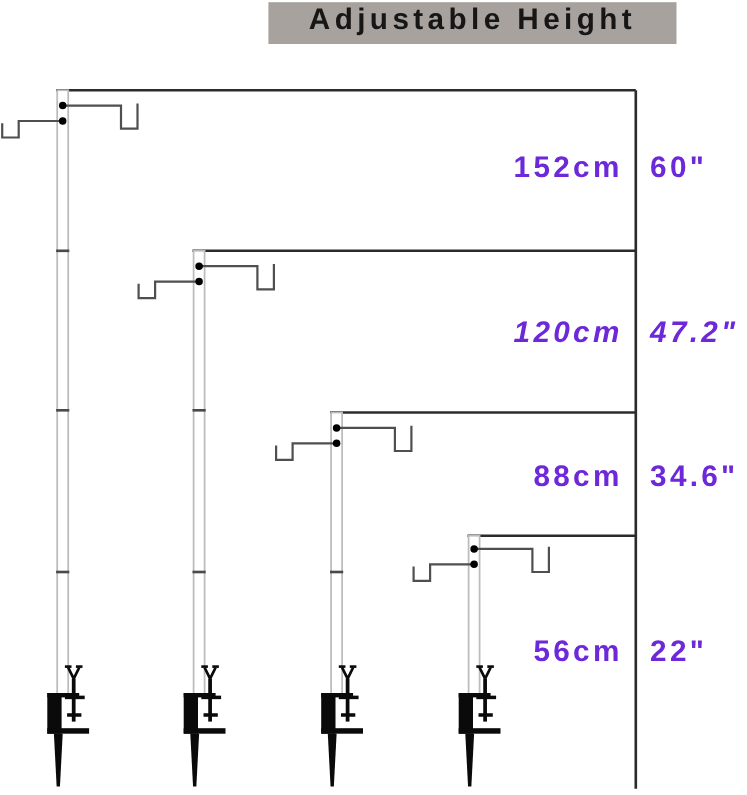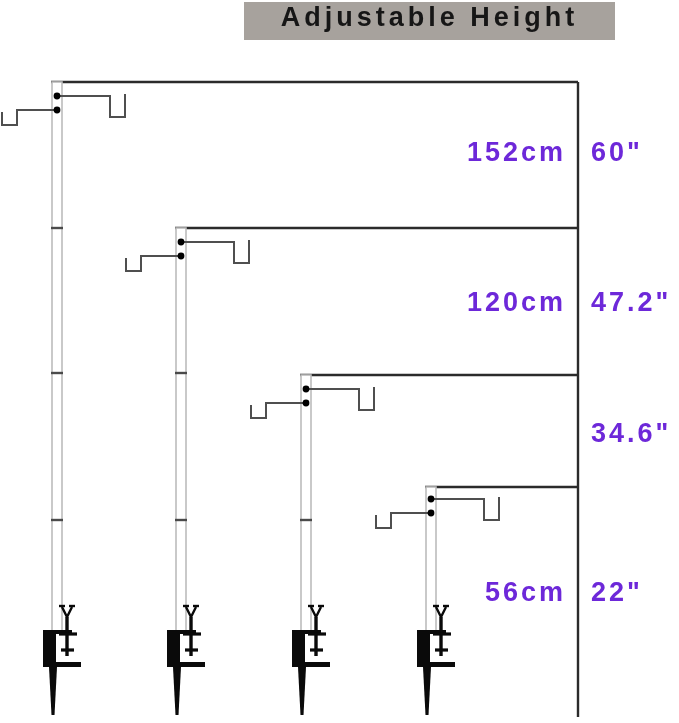--- a/index.html
+++ b/index.html
@@ -26,21 +26,21 @@
   .diagram-svg{position:absolute;left:0;top:0;}
   .label{
     position:absolute;
     height:40px;line-height:40px;
     font-weight:700;font-size:27px;
     letter-spacing:3px;color:#6d28d9;
     white-space:nowrap;
   }
   .cm-label{left:380px;width:186px;text-align:right;}
   .inch-label{left:591px;width:86px;text-align:left;}
-  .row1{top:132px;} .row2{top:282px;} .row3{top:413px;} .row4{top:572px;}
+  .row1{top:132px;} .row2{top:282px;font-style:italic;} .row3{top:413px;} .row4{top:572px;}
 </style>
 </head>
 <body>
 
 <div id="canvas">
 
   <div class="title-bar">
     <span class="title-text">Adjustable Height</span>
   </div>
 
@@ -154,18 +154,19 @@
       </g>
     </g>
   </svg>
 
   <div class="label cm-label row1">152cm</div>
   <div class="label inch-label row1">60"</div>
 
   <div class="label cm-label row2">120cm</div>
   <div class="label inch-label row2">47.2"</div>
 
+  <div class="label cm-label row3">88cm</div>
   <div class="label inch-label row3">34.6"</div>
 
   <div class="label cm-label row4">56cm</div>
   <div class="label inch-label row4">22"</div>
 
 </div>
 
 </body></html>

